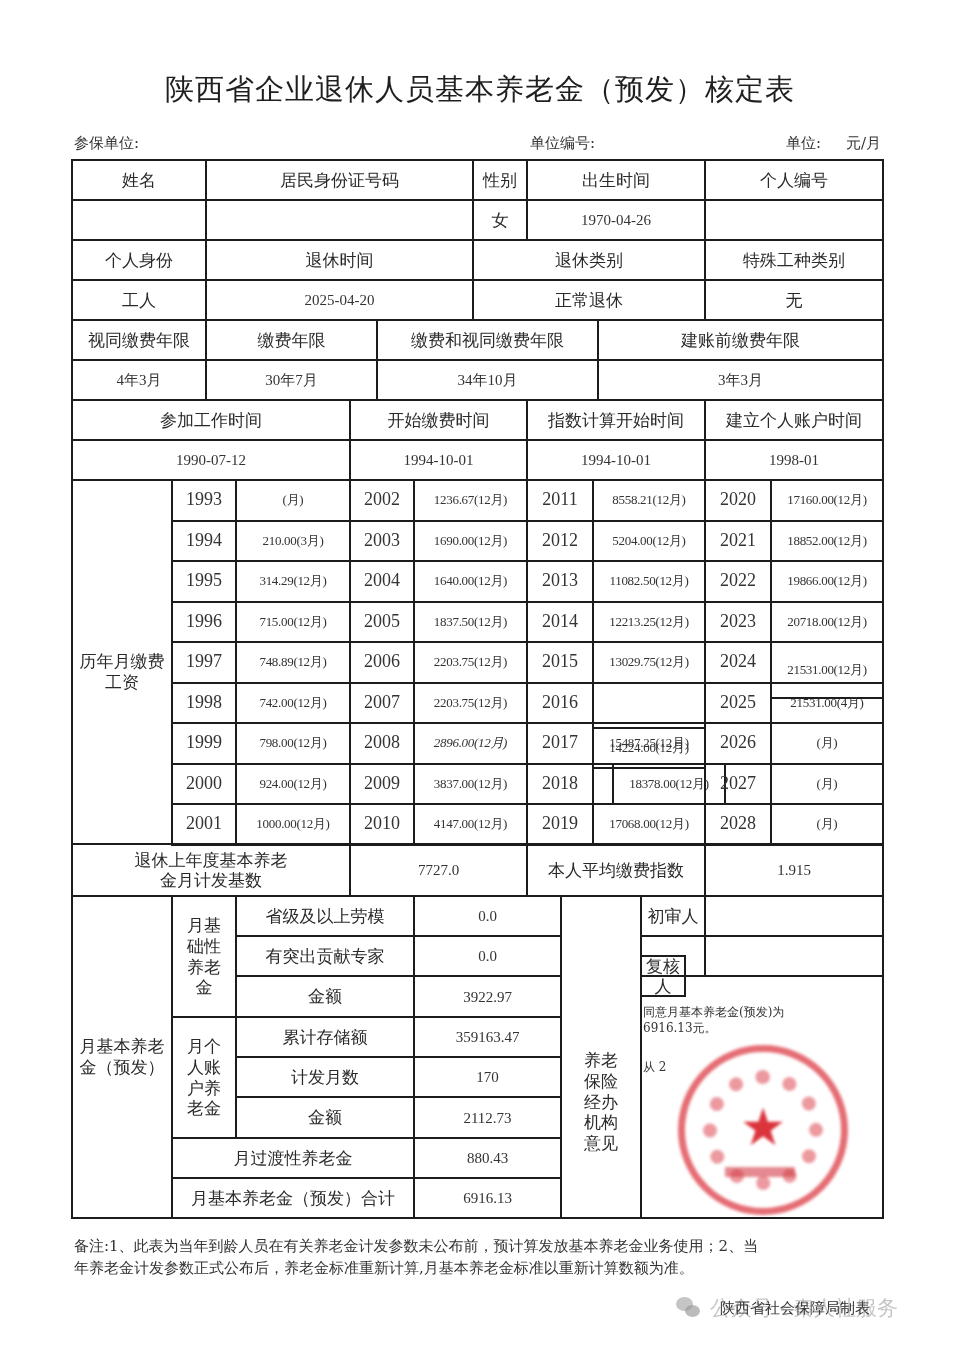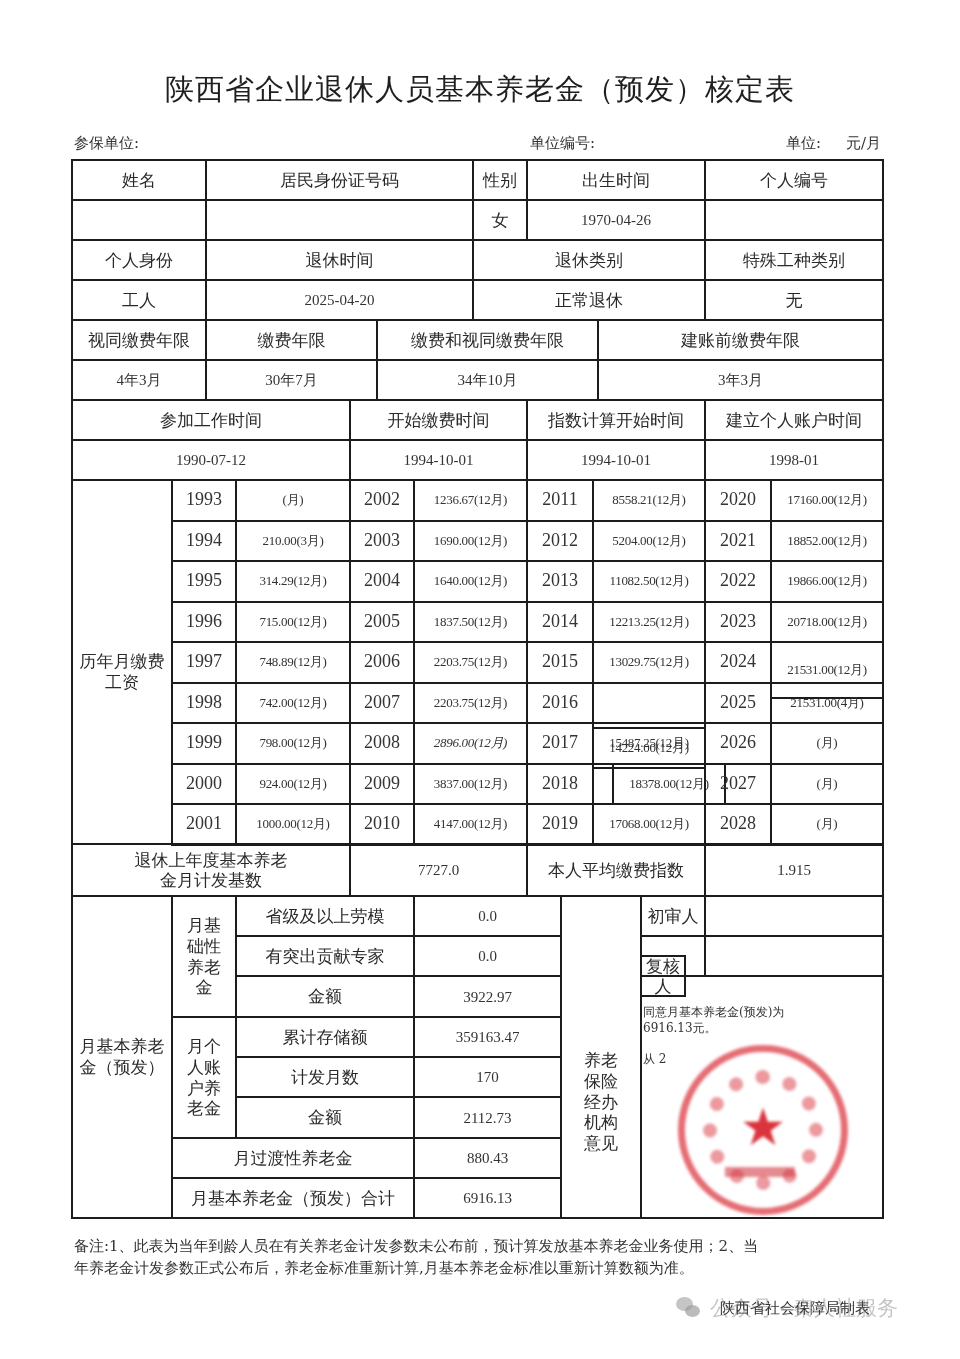--- a/index.html
+++ b/index.html
@@ -199,21 +199,21 @@
 <div>
   <div class="cell vtext" style="left:561px;top:896px;width:82px;height:324px;padding:90px 20px 0">养老保险经办机构意见</div>
   <div class="cell" style="left:641px;top:896px;width:66px;height:42px">初审人</div>
   <div class="cell" style="left:705px;top:896px;width:180px;height:42px"></div>
   <div class="cell" style="left:641px;top:956px;width:46px;height:42px">复核人</div>
   <div class="cell" style="left:705px;top:936px;width:180px;height:42px"></div>
   <div class="cell" style="left:641px;top:976px;width:244px;height:244px"></div>
   <div class="opinion">
     <div>同意月基本养老金(预发)为</div>
     <div>6916.13元。</div>
-    <div style="margin-top:16px">从 2</div>
+    <div style="margin-top:24px">从 2</div>
   </div>
   <div class="stamp">
     <div class="stamp-inner"></div>
     <div class="star">★</div>
     <div class="stamp-bar"></div>
   </div>
 </div>
 
 <div class="note">
   <div>备注:1、此表为当年到龄人员在有关养老金计发参数未公布前，预计算发放基本养老金业务使用；2、当</div>

